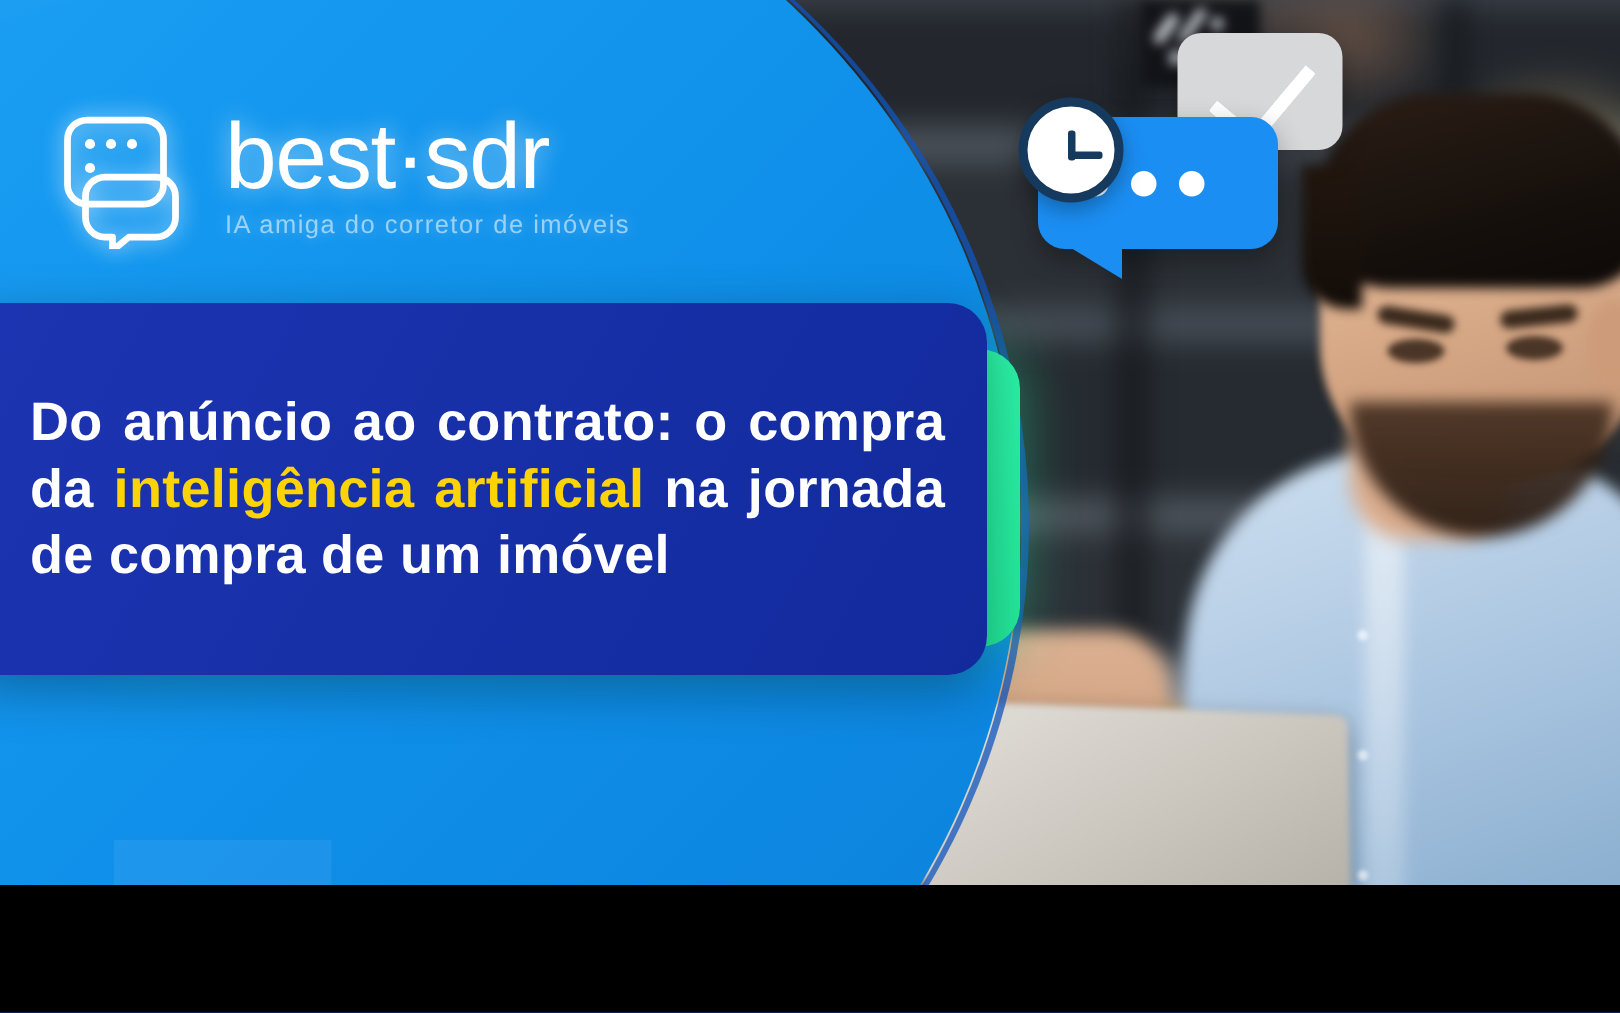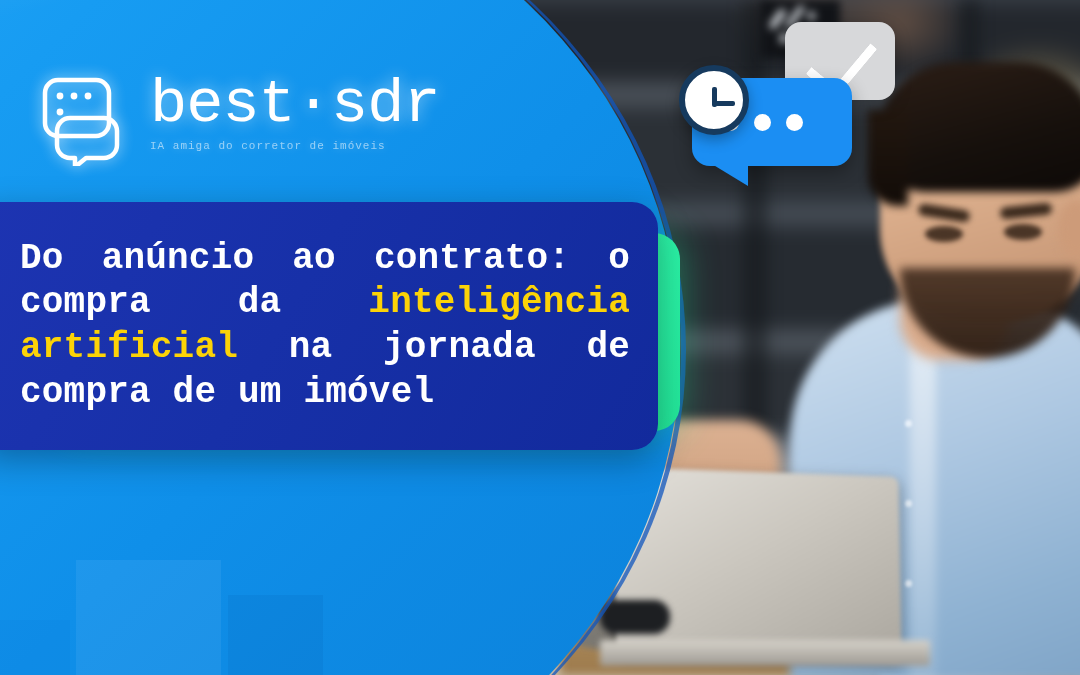--- a/index.html
+++ b/index.html
@@ -1,19 +1,19 @@
 <!DOCTYPE html>
 <html lang="pt-BR"><head>
 <meta charset="utf-8">
 <title>best-sdr banner</title>
 <style>
   html,body{margin:0;padding:0;background:#000;}
   .stage{
-    position:relative;width:1080px;height:675px;overflow:hidden;
-    font-family:Liberation Mono, monospace;
+    position:relative;width:1080px;height:590px;overflow:hidden;
+    font-family:Liberation Sans, sans-serif;
     background:#2b2f35;
   }
 
   
   .photo{position:absolute;inset:0;overflow:hidden;}
 
   
   .bg-room{
     position:absolute;inset:0;
     background:
@@ -194,21 +194,21 @@
   
   .logo{position:absolute;left:40px;top:74px;display:flex;align-items:flex-start;}
   .logo-mark{position:relative;width:96px;height:92px;flex:none;}
   .logo-wordmark{margin-left:14px;position:relative;}
   .wordmark-text{
     font-size:62px;line-height:62px;font-weight:400;color:#fff;letter-spacing:-1px;
     text-shadow:0 0 16px rgba(255,255,255,.55);
   }
   .wordmark-text .dot-sep{color:#fff;}
   .tagline{
-    margin-top:4px;font-size:11px;letter-spacing:1px;color:rgba(255,255,255,.55);
+    margin-top:4px;font-size:17px;letter-spacing:1px;color:rgba(255,255,255,.55);
     text-shadow:0 0 10px rgba(255,255,255,.35);
   }
 
   
   .headline-green{
     position:absolute;left:60px;top:233px;width:620px;height:198px;
     background:linear-gradient(180deg,#2bf2a6 0%,#23e79a 100%);
     border-radius:26px;
     box-shadow:0 0 38px rgba(40,240,165,.45);
   }

